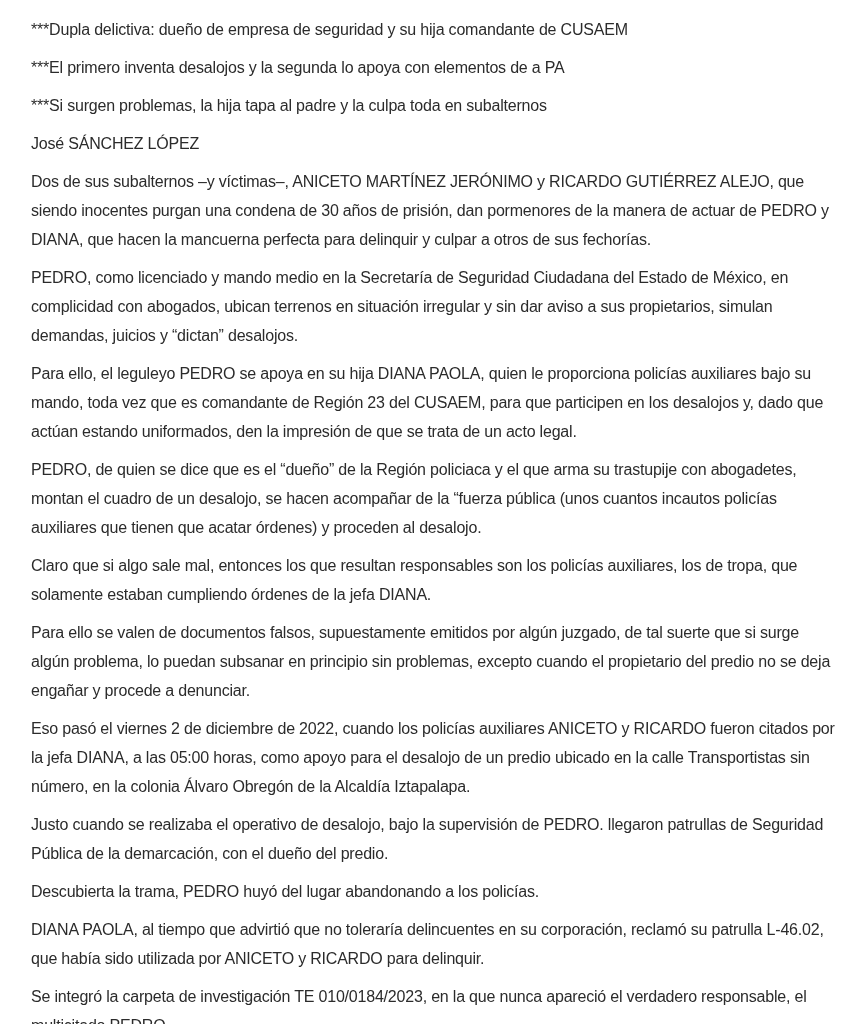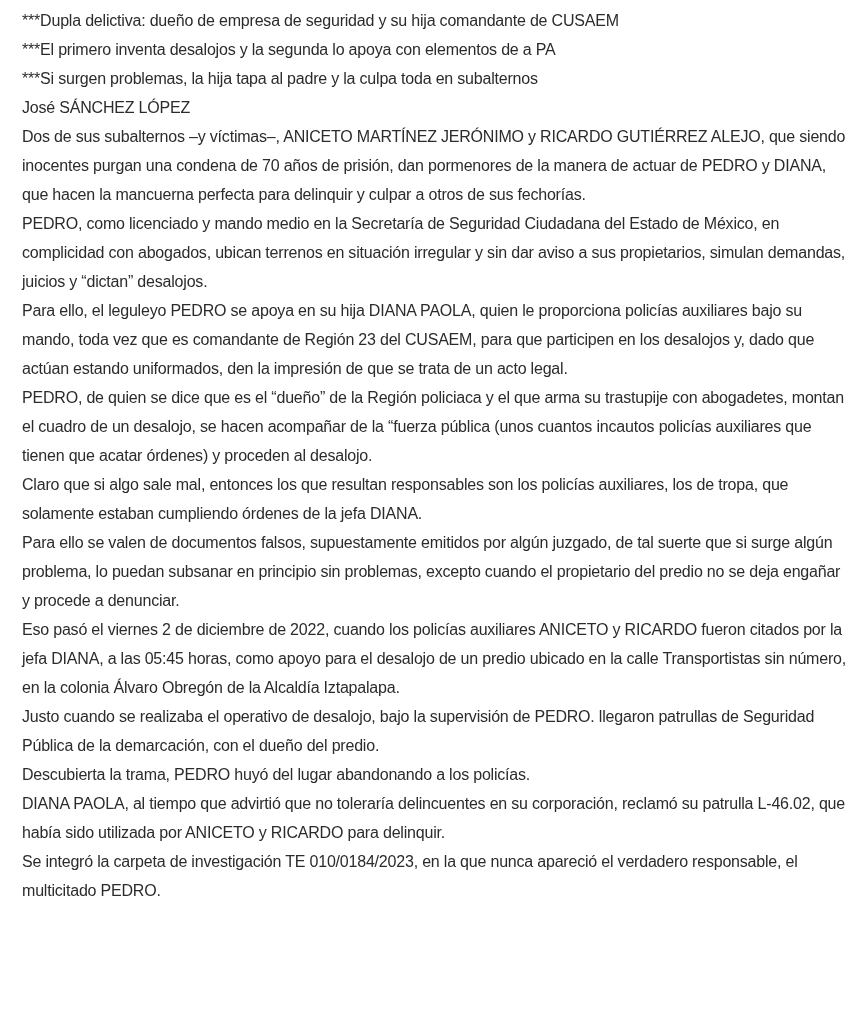--- a/index.html
+++ b/index.html
@@ -17,37 +17,37 @@
     box-sizing: border-box;
     width: 868px;
     padding: 6px 22px 10px 22px;
     color: #2b2b2b;
     font-size: 16px;
     line-height: 29px;
     letter-spacing: -0.2px;
     text-align: left;
   }
   .article p {
-    margin: 0;
+    margin: 9px;
     padding: 0;
   }
 </style>
 </head>
 <body>
 
 <div class="article">
   <p>***Dupla delictiva: dueño de empresa de seguridad y su hija comandante de CUSAEM</p>
   <p>***El primero inventa desalojos y la segunda lo apoya con elementos de a PA</p>
   <p>***Si surgen problemas, la hija tapa al padre y la culpa toda en subalternos</p>
   <p>José SÁNCHEZ LÓPEZ</p>
-  <p>Dos de sus subalternos –y víctimas–, ANICETO MARTÍNEZ JERÓNIMO y RICARDO GUTIÉRREZ ALEJO, que siendo inocentes purgan una condena de 70 años de prisión, dan pormenores de la manera de actuar de PEDRO y DIANA, que hacen la mancuerna perfecta para delinquir y culpar a otros de sus fechorías.</p>
+  <p>Dos de sus subalternos –y víctimas–, ANICETO MARTÍNEZ JERÓNIMO y RICARDO GUTIÉRREZ ALEJO, que siendo inocentes purgan una condena de 30 años de prisión, dan pormenores de la manera de actuar de PEDRO y DIANA, que hacen la mancuerna perfecta para delinquir y culpar a otros de sus fechorías.</p>
   <p>PEDRO, como licenciado y mando medio en la Secretaría de Seguridad Ciudadana del Estado de México, en complicidad con abogados, ubican terrenos en situación irregular y sin dar aviso a sus propietarios, simulan demandas, juicios y “dictan” desalojos.</p>
   <p>Para ello, el leguleyo PEDRO se apoya en su hija DIANA PAOLA, quien le proporciona policías auxiliares bajo su mando, toda vez que es comandante de Región 23 del CUSAEM, para que participen en los desalojos y, dado que actúan estando uniformados, den la impresión de que se trata de un acto legal.</p>
   <p>PEDRO, de quien se dice que es el “dueño” de la Región policiaca y el que arma su trastupije con abogadetes, montan el cuadro de un desalojo, se hacen acompañar de la “fuerza pública (unos cuantos incautos policías auxiliares que tienen que acatar órdenes) y proceden al desalojo.</p>
   <p>Claro que si algo sale mal, entonces los que resultan responsables son los policías auxiliares, los de tropa, que solamente estaban cumpliendo órdenes de la jefa DIANA.</p>
   <p>Para ello se valen de documentos falsos, supuestamente emitidos por algún juzgado, de tal suerte que si surge algún problema, lo puedan subsanar en principio sin problemas, excepto cuando el propietario del predio no se deja engañar y procede a denunciar.</p>
-  <p>Eso pasó el viernes 2 de diciembre de 2022, cuando los policías auxiliares ANICETO y RICARDO fueron citados por la jefa DIANA, a las 05:45 horas, como apoyo para el desalojo de un predio ubicado en la calle Transportistas sin número, en la colonia Álvaro Obregón de la Alcaldía Iztapalapa.</p>
+  <p>Eso pasó el viernes 2 de diciembre de 2022, cuando los policías auxiliares ANICETO y RICARDO fueron citados por la jefa DIANA, a las 05:00 horas, como apoyo para el desalojo de un predio ubicado en la calle Transportistas sin número, en la colonia Álvaro Obregón de la Alcaldía Iztapalapa.</p>
   <p>Justo cuando se realizaba el operativo de desalojo, bajo la supervisión de PEDRO. llegaron patrullas de Seguridad Pública de la demarcación, con el dueño del predio.</p>
   <p>Descubierta la trama, PEDRO huyó del lugar abandonando a los policías.</p>
   <p>DIANA PAOLA, al tiempo que advirtió que no toleraría delincuentes en su corporación, reclamó su patrulla L-46.02, que había sido utilizada por ANICETO y RICARDO para delinquir.</p>
   <p>Se integró la carpeta de investigación TE 010/0184/2023, en la que nunca apareció el verdadero responsable, el multicitado PEDRO.</p>
 
 </div>
 
 </body></html>

